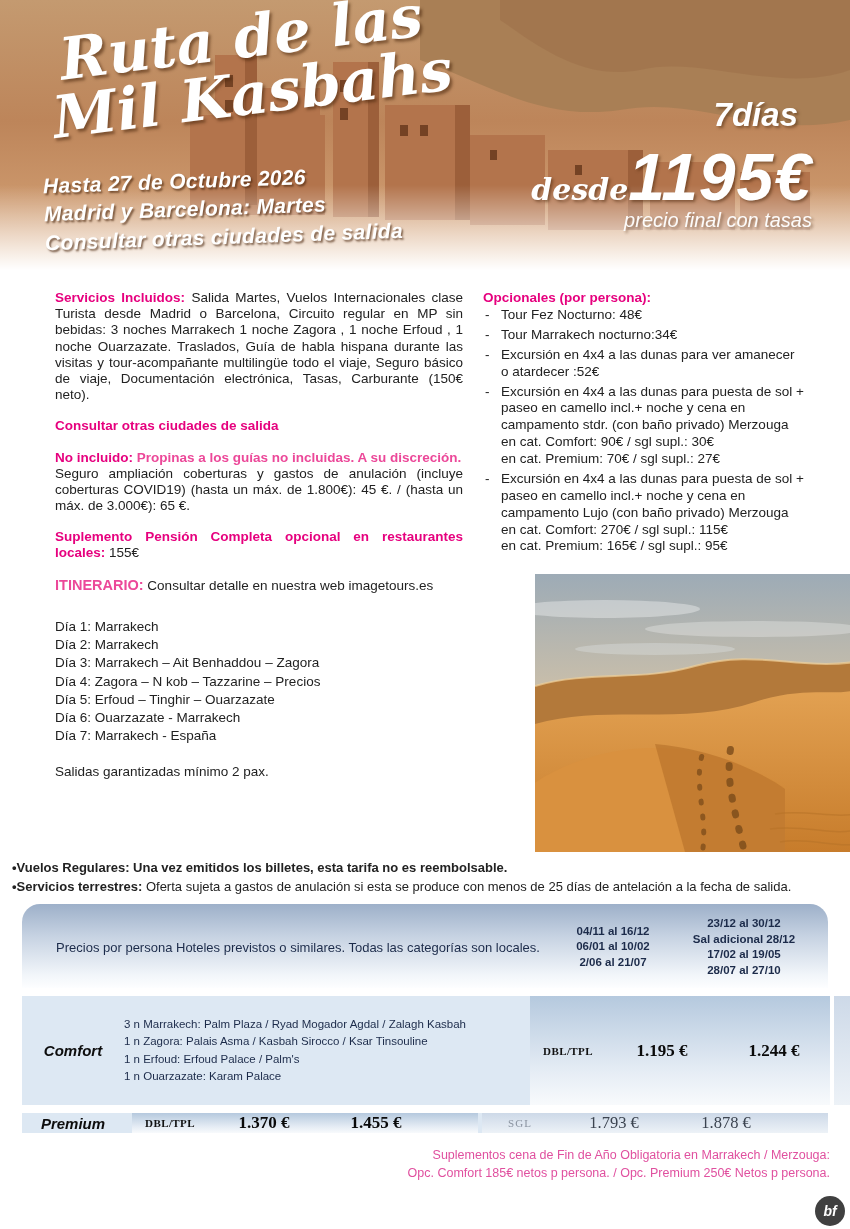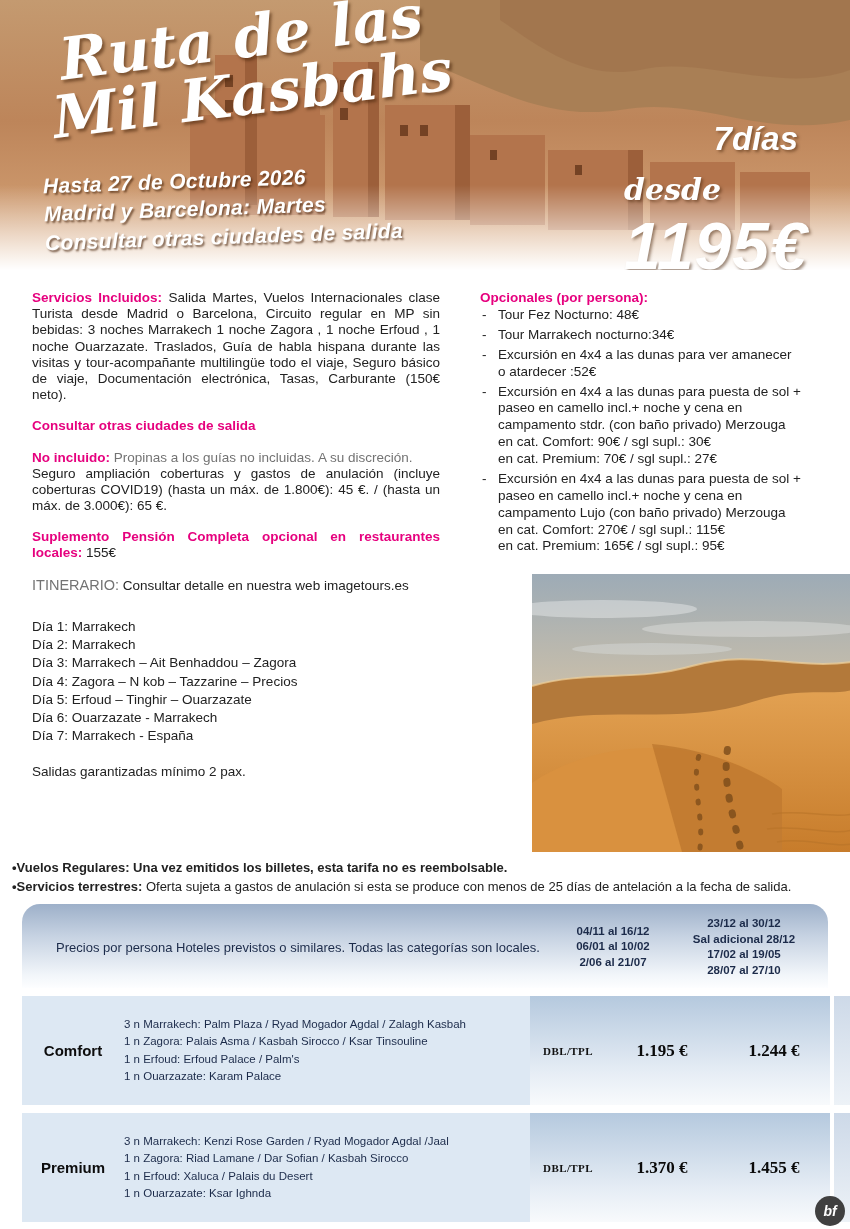--- a/index.html
+++ b/index.html
@@ -17,34 +17,34 @@
   }
   .hero-title .t1{font-size:58px;}
   .hero-title .t2{font-size:58px;margin-left:-14px;}
   .hero-dates{
     position:absolute;left:44px;top:166px;transform:rotate(-2deg);
     color:#fff;font-style:italic;font-weight:bold;font-size:21px;line-height:1.35;
     text-shadow:1.5px 2px 2px rgba(70,35,10,.65);letter-spacing:.3px;
   }
   .hero-price{
     position:absolute;right:38px;top:96px;text-align:right;color:#fff;
-    font-style:italic;text-shadow:2px 2px 3px rgba(70,35,10,.5);margin-top:24px;
+    font-style:italic;text-shadow:2px 2px 3px rgba(70,35,10,.5);
   }
   .hero-price .days{font-size:33px;font-weight:bold;margin-right:14px;margin-bottom:14px;}
-  .hero-price .big{display:flex;align-items:baseline;justify-content:flex-start;gap:10px;flex-direction:column;}
+  .hero-price .big{display:flex;align-items:baseline;justify-content:flex-start;}
   .hero-price .desde{font-size:30px;font-weight:bold;font-family:"DejaVu Serif",serif;}
   .hero-price .amount{font-size:66px;font-weight:bold;letter-spacing:1px;line-height:.9;}
   .hero-price .note{font-size:20px;font-weight:normal;opacity:.95;margin-top:2px;}
   
-  .content{display:flex;padding:20px 25px 0 32px;gap:40px;}
+  .content{display:flex;padding:20px 25px 0 55px;gap:20px;}
   .col-left{width:408px;flex:none;}
   .col-right{flex:1;min-width:0;}
   .para{font-size:13.5px;line-height:1.2;text-align:justify;margin:0 0 15px 0;}
   .magenta{color:#e6007e;font-weight:bold;}
-  .blackbold{font-weight:normal;color:#737373;}
+  .blackbold{font-weight:bold;color:#ec4899;}
   .gapline{height:9px;}
   .itin-line{font-size:13.5px;line-height:1.35;}
   .salidas{font-size:13.5px;margin-top:18px;}
   
   .opt-title{font-size:13.5px;margin:0 0 2px 0;}
   .opt-item{display:flex;font-size:13.5px;line-height:1.25;margin-bottom:3px;}
   .opt-marker{width:16px;flex:none;padding-left:2px;}
   .opt-text{white-space:pre-line;}
   .desert{margin:16px 0 0 52px;width:320px;height:278px;flex:none;}
   
@@ -57,21 +57,21 @@
   .tbl-header{
     display:flex;align-items:center;border-radius:18px 18px 0 0;
     background:linear-gradient(to bottom,#9db0c9 0%,#c6d2e2 38%,#f2f6fa 85%,#fdfeff 100%);
     padding:12px 14px 10px 22px;min-height:52px;
   }
   .tbl-note{flex:1;font-size:13px;color:#1c2b4a;text-align:center;}
   .tbl-colhead{width:122px;text-align:center;font-size:11.5px;font-weight:bold;color:#1c2b4a;line-height:1.35;}
   .tbl-colhead.c2{width:140px;}
   .tbl-row{display:flex;background:#dde8f3;margin-top:8px;}
   .row-cat{width:102px;flex:none;display:flex;align-items:center;justify-content:center;
-    font-weight:bold;font-size:15px;color:#0d0d0d;}
+    font-weight:bold;font-size:15px;color:#0d0d0d;font-style:italic;}
   .row-hotels{width:398px;flex:none;font-size:11.5px;color:#1c2b4a;line-height:1.5;
     display:flex;flex-direction:column;justify-content:center;padding:20px 0;}
   .row-prices{flex:1;display:flex;gap:4px;background:#fff;padding-left:4px;background:transparent;font-family:Liberation Serif, serif;}
   .row-prices{margin-left:4px;}
   .sub{display:flex;align-items:center;flex:1;}
   .sub.dbl{background:linear-gradient(to bottom,#b5c9de 0%,#e6edf5 70%,#f8fafc 100%);}
   .sub.sgl{background:linear-gradient(to bottom,#cdd9e8 0%,#edf2f7 100%);}
   .sub-label{width:76px;text-align:center;font-size:11px;font-weight:bold;color:#111;letter-spacing:.4px;}
   .sub.sgl .sub-label{color:#8a93a0;font-weight:normal;font-size:11px;letter-spacing:1px;}
   .sub-price{width:112px;text-align:center;}
@@ -289,26 +289,20 @@
       <div class="sub sgl">
         <span class="sub-label">SGL</span>
         <span class="sub-price">1.528 €</span>
         <span class="sub-price">1.576 €</span>
       </div>
     </div>
   </div>
 
   <div class="tbl-row">
     <div class="row-cat">Premium</div>
-    <div class="row-hotels">
-      <div>3 n Marrakech: Kenzi Rose Garden / Ryad Mogador Agdal /Jaal</div>
-      <div>1 n Zagora: Riad Lamane / Dar Sofian / Kasbah Sirocco</div>
-      <div>1 n Erfoud: Xaluca / Palais du Desert</div>
-      <div>1 n Ouarzazate: Ksar Ighnda</div>
-    </div>
     <div class="row-prices">
       <div class="sub dbl">
         <span class="sub-label">DBL/TPL</span>
         <span class="sub-price">1.370 €</span>
         <span class="sub-price">1.455 €</span>
       </div>
       <div class="sub sgl">
         <span class="sub-label">SGL</span>
         <span class="sub-price">1.793 €</span>
         <span class="sub-price">1.878 €</span>

